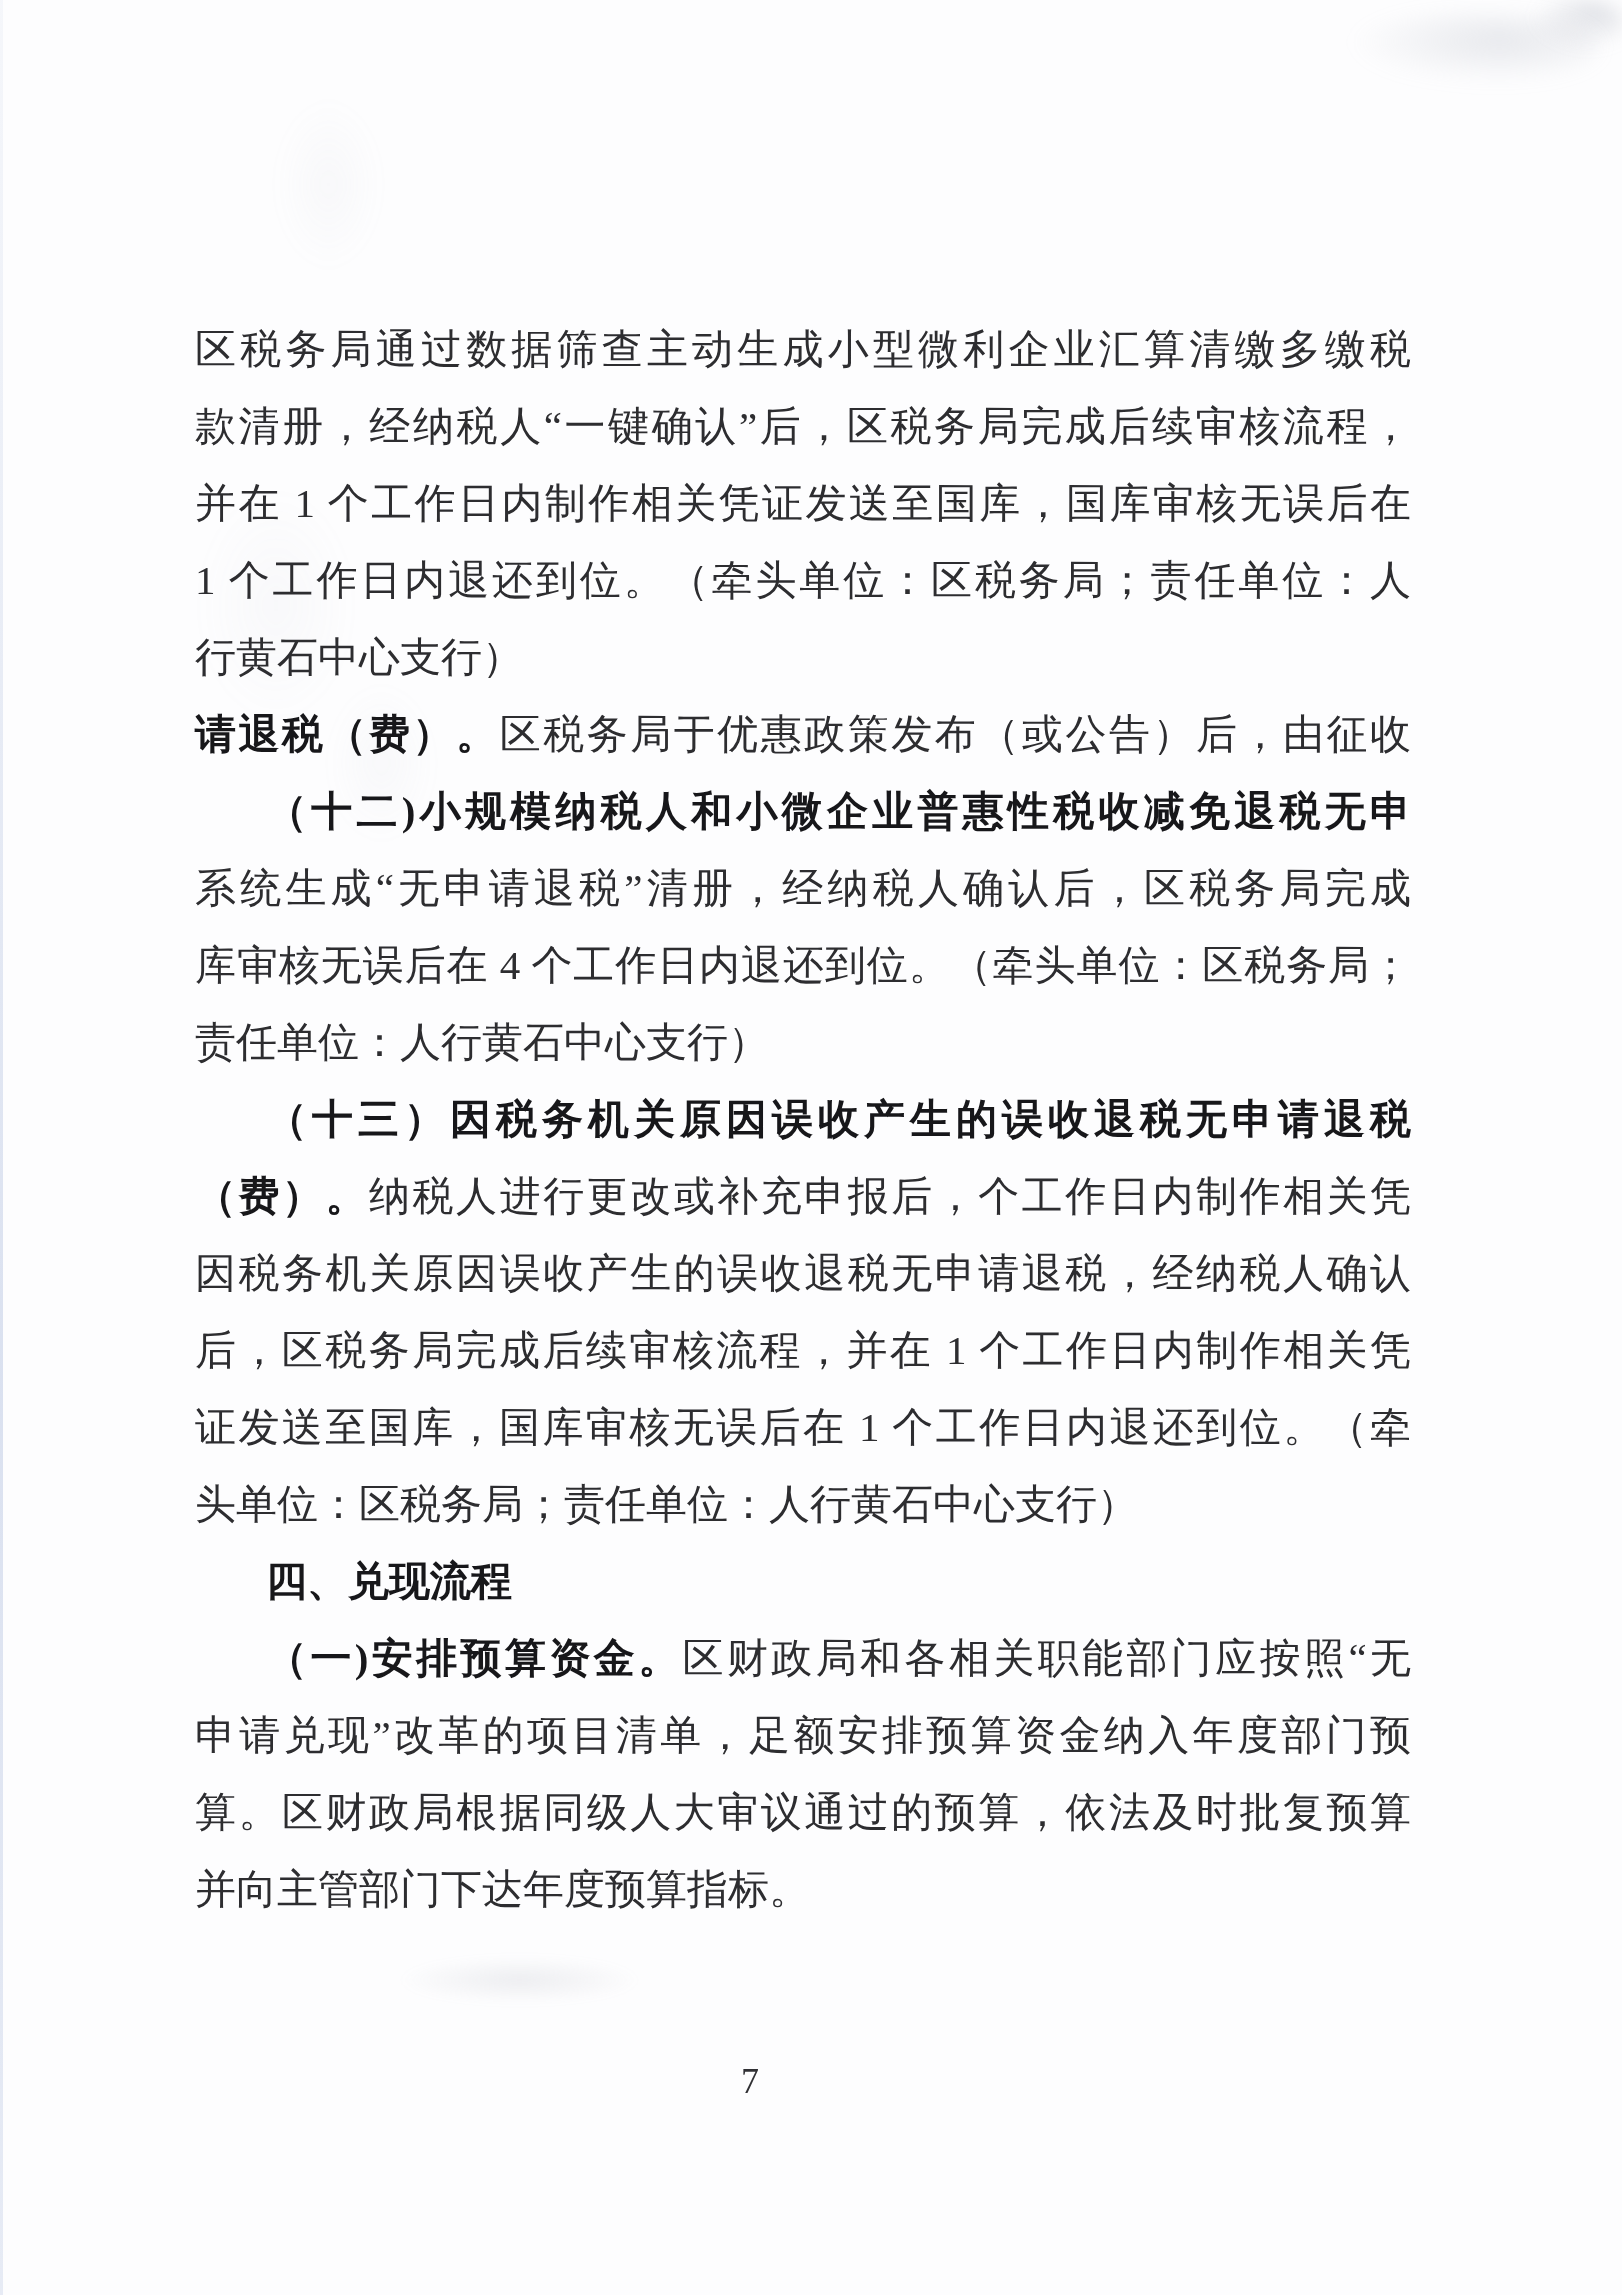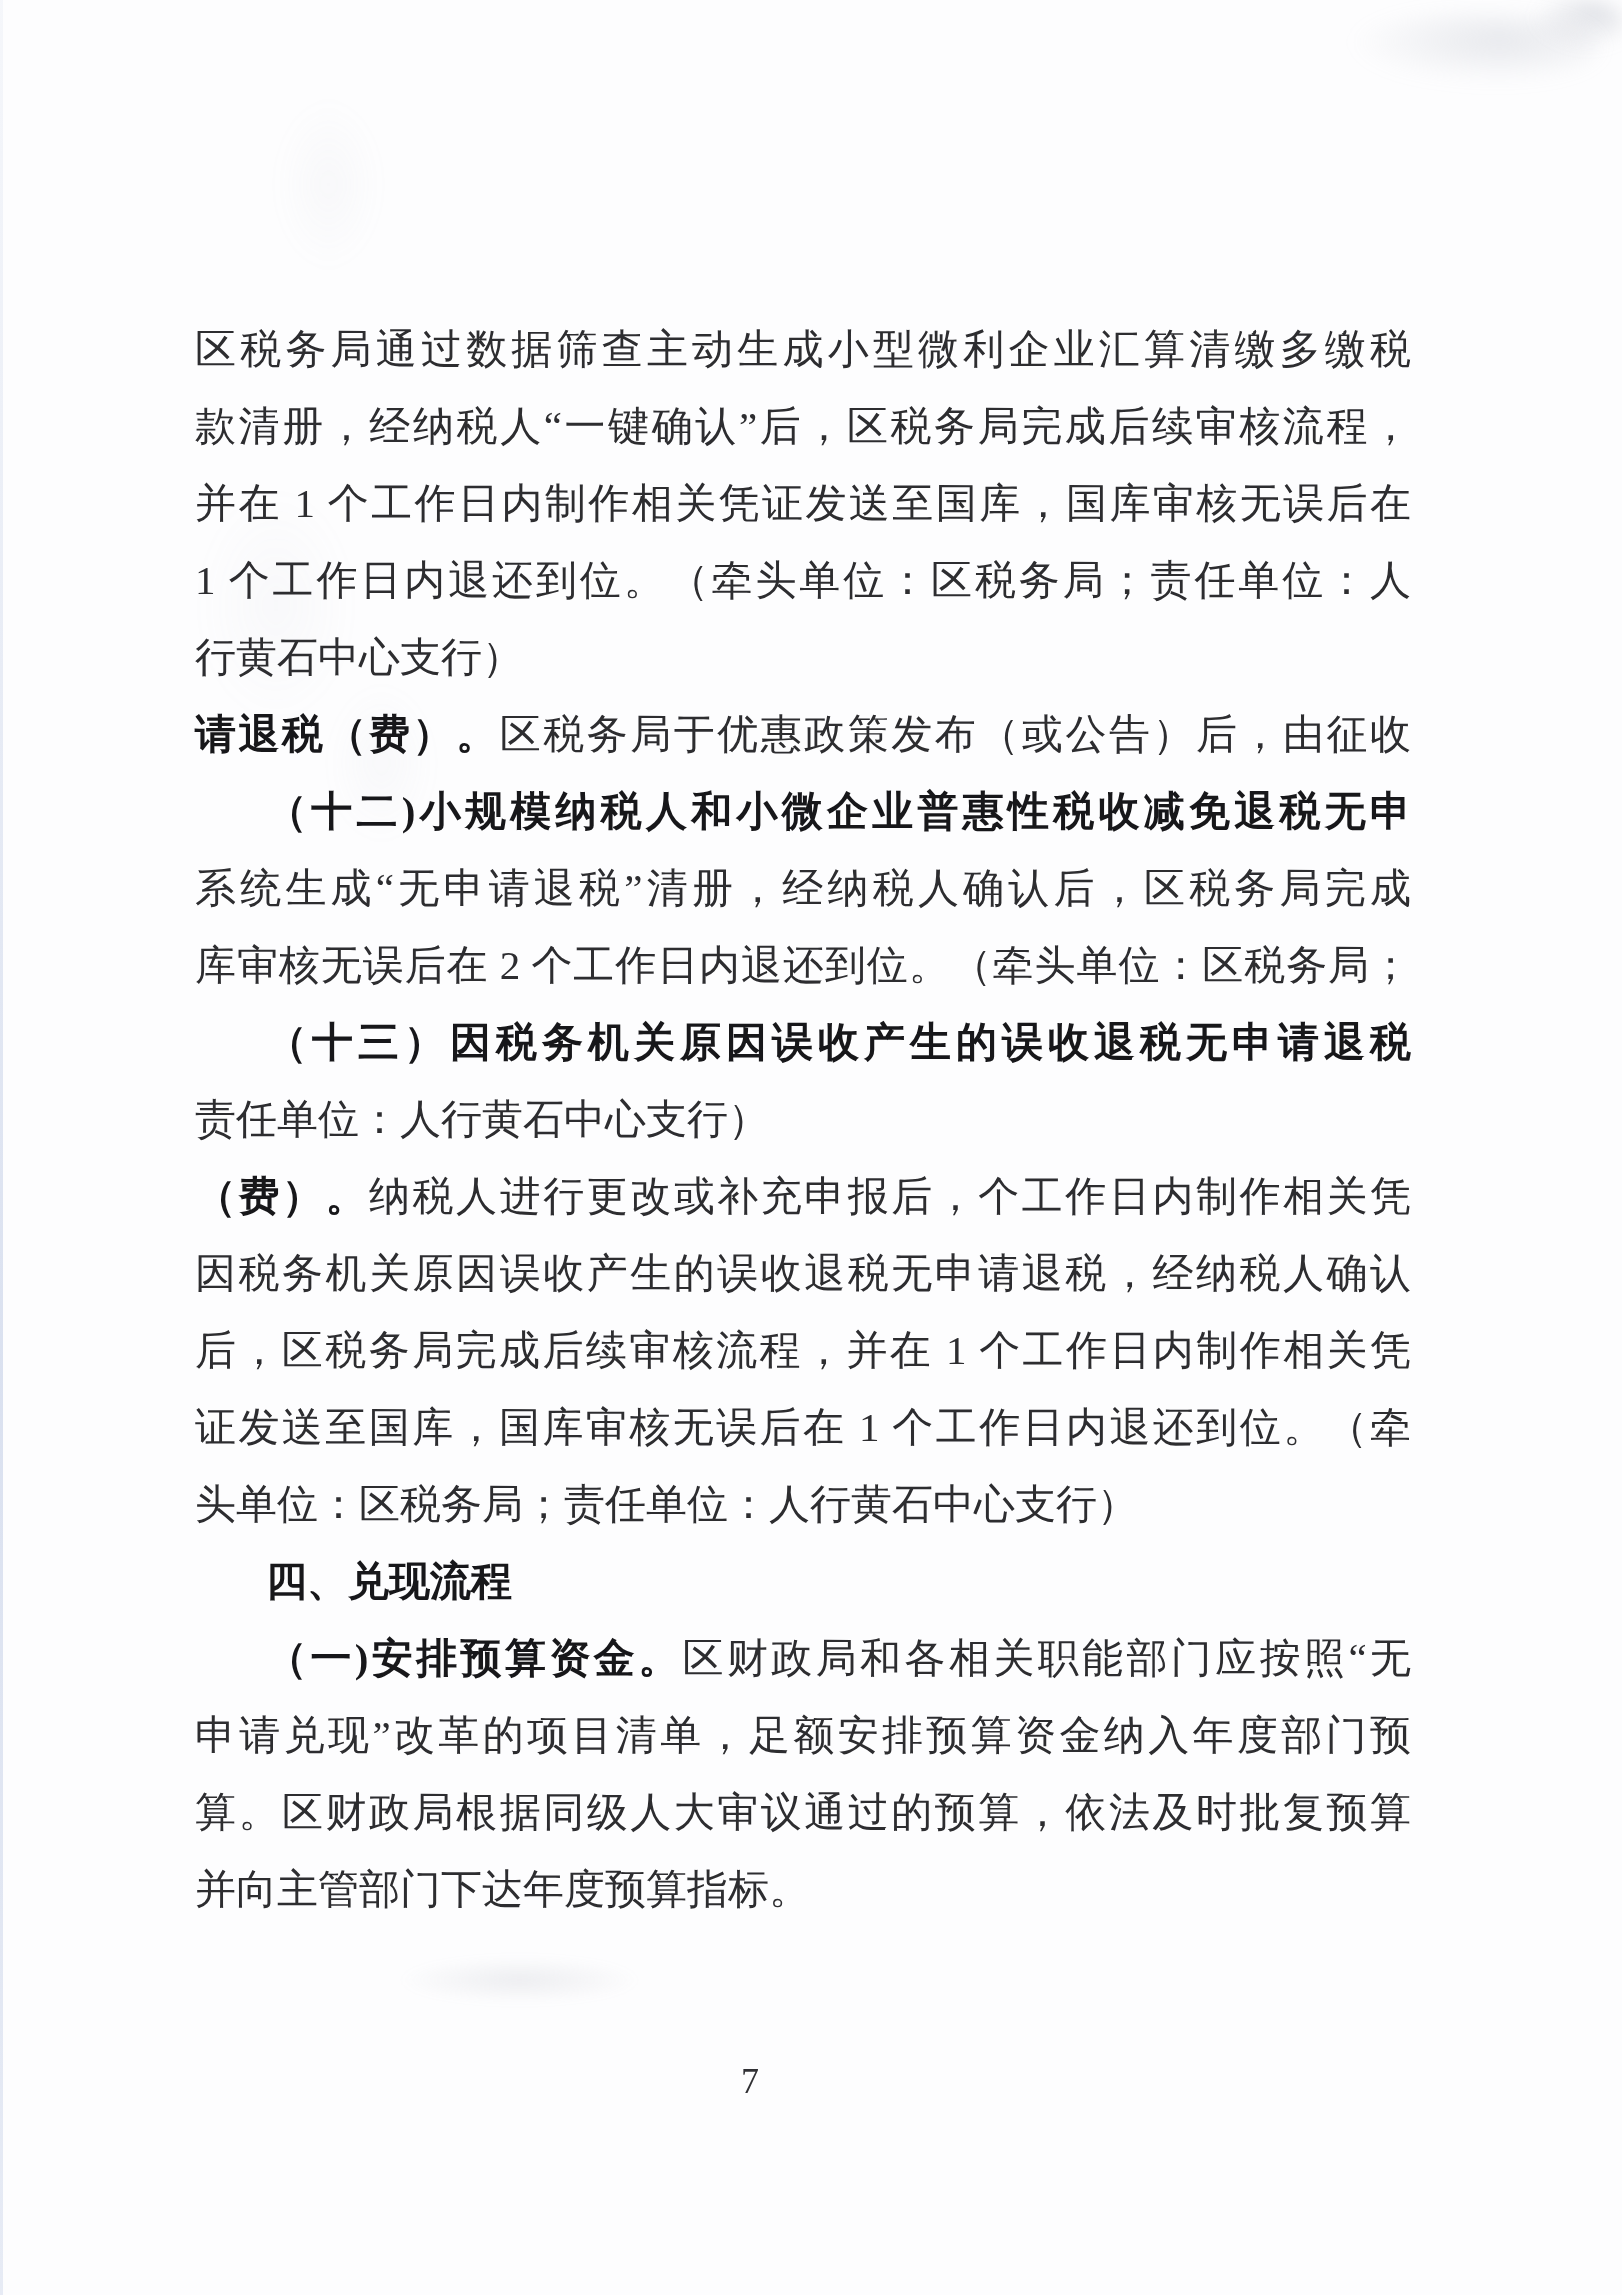--- a/index.html
+++ b/index.html
@@ -66,23 +66,23 @@
 
   <div class="textblock">
       <div class="line j"><span class="r">区税务局通过数据筛查主动生成小型微利企业汇算清缴多缴税</span></div>
       <div class="line j"><span class="r">款清册，经纳税人“一键确认”后，区税务局完成后续审核流程，</span></div>
       <div class="line j"><span class="r">并在 1 个工作日内制作相关凭证发送至国库，国库审核无误后在</span></div>
       <div class="line j"><span class="r">1 个工作日内退还到位。（牵头单位：区税务局；责任单位：人</span></div>
       <div class="line"><span class="r">行黄石中心支行）</span></div>
       <div class="line j"><span class="b">请退税（费）。</span><span class="r">区税务局于优惠政策发布（或公告）后，由征收</span></div>
       <div class="line j ind"><span class="b">（十二)小规模纳税人和小微企业普惠性税收减免退税无申</span></div>
       <div class="line j"><span class="r">系统生成“无申请退税”清册，经纳税人确认后，区税务局完成</span></div>
-      <div class="line j"><span class="r">库审核无误后在 2 个工作日内退还到位。（牵头单位：区税务局；</span></div>
+      <div class="line j"><span class="r">库审核无误后在 4 个工作日内退还到位。（牵头单位：区税务局；</span></div>
+      <div class="line"><span class="r">责任单位：人行黄石中心支行）</span></div>
       <div class="line j ind"><span class="b">（十三）因税务机关原因误收产生的误收退税无申请退税</span></div>
-      <div class="line"><span class="r">责任单位：人行黄石中心支行）</span></div>
       <div class="line j"><span class="b">（费）。</span><span class="r">纳税人进行更改或补充申报后，个工作日内制作相关凭</span></div>
       <div class="line j"><span class="r">因税务机关原因误收产生的误收退税无申请退税，经纳税人确认</span></div>
       <div class="line j"><span class="r">后，区税务局完成后续审核流程，并在 1 个工作日内制作相关凭</span></div>
       <div class="line j"><span class="r">证发送至国库，国库审核无误后在 1 个工作日内退还到位。（牵</span></div>
       <div class="line"><span class="r">头单位：区税务局；责任单位：人行黄石中心支行）</span></div>
       <div class="line ind"><span class="b">四、兑现流程</span></div>
       <div class="line j ind"><span class="b">（一)安排预算资金。</span><span class="r">区财政局和各相关职能部门应按照“无</span></div>
       <div class="line j"><span class="r">申请兑现”改革的项目清单，足额安排预算资金纳入年度部门预</span></div>
       <div class="line j"><span class="r">算。区财政局根据同级人大审议通过的预算，依法及时批复预算</span></div>
       <div class="line"><span class="r">并向主管部门下达年度预算指标。</span></div>

